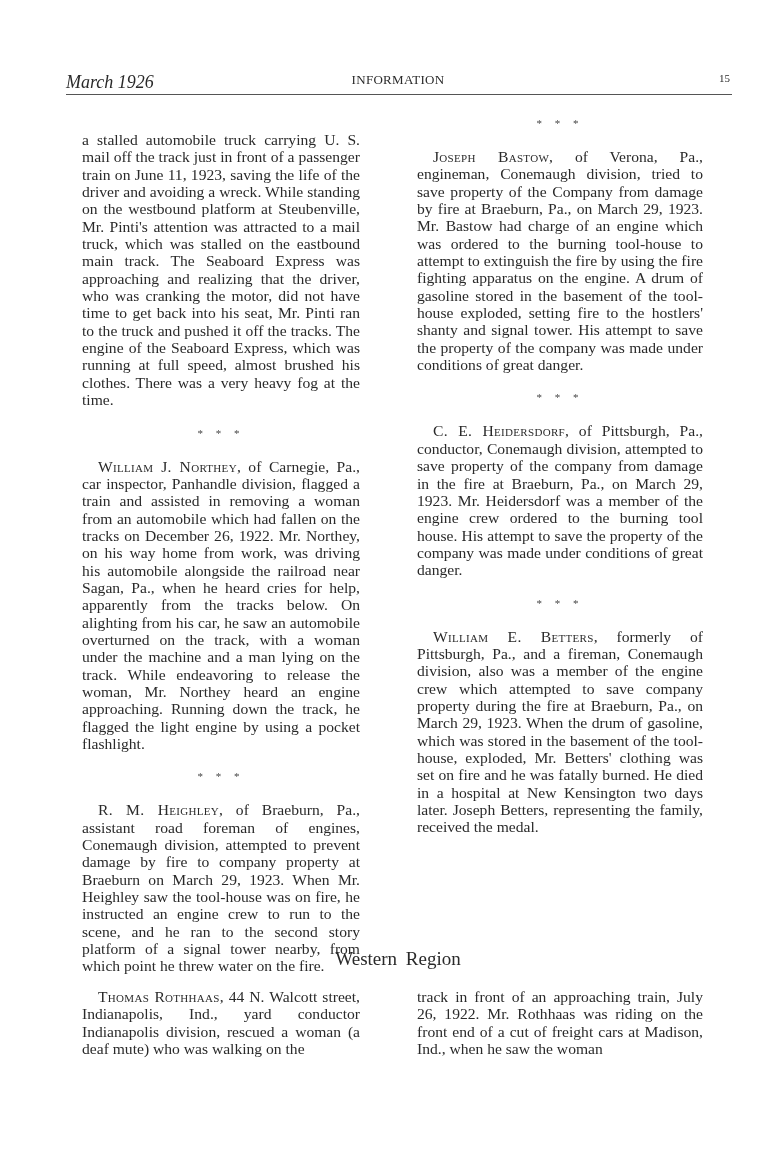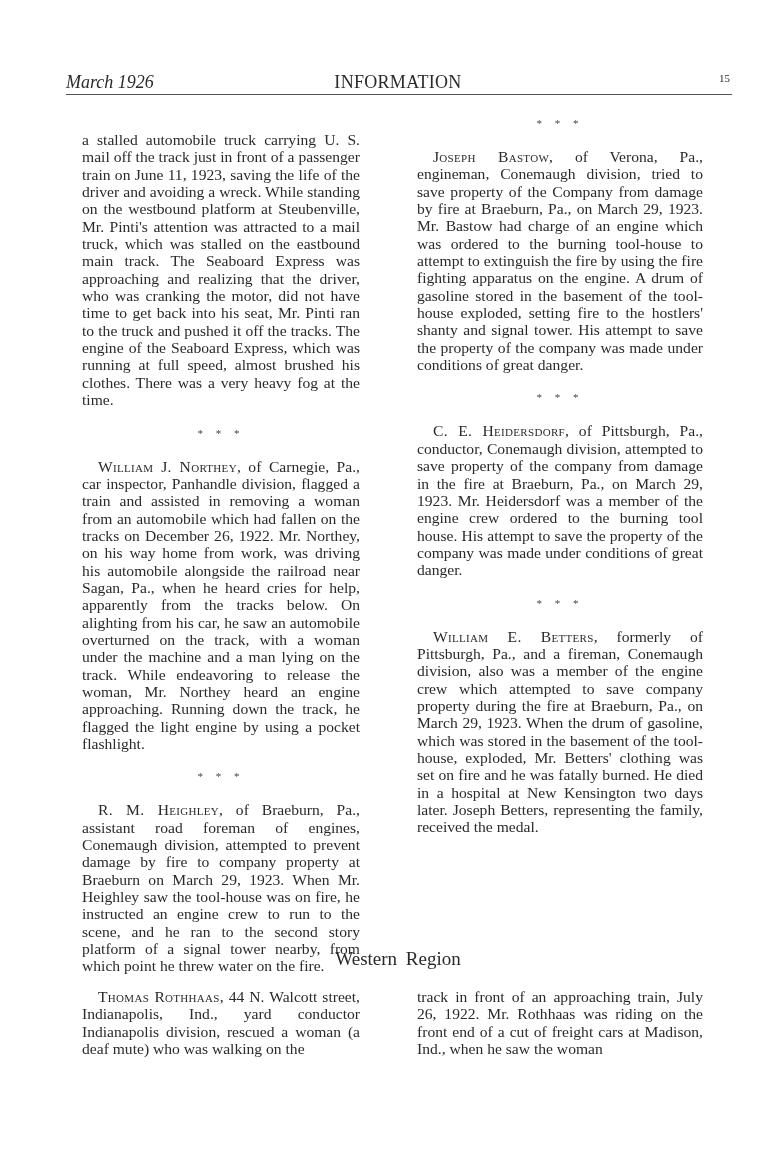--- a/index.html
+++ b/index.html
@@ -1,20 +1,20 @@
 <!DOCTYPE html>
 <html><head>
 <meta charset="utf-8">
 <style>
   html, body { margin: 0; padding: 0; background: #ffffff; }
   body { width: 763px; height: 1151px; position: relative; overflow: hidden;
          font-family: "Liberation Serif", "DejaVu Serif", serif; color: #2a2a2a; }
   .header { position: absolute; left: 66px; top: 72px; width: 664px; height: 22px; }
   .header .date { position: absolute; left: 0; top: 0; font-style: italic; font-size: 18px; }
-  .header .title { position: absolute; left: 0; right: 0; top: 0; text-align: center; font-size: 18px; letter-spacing: 0.3px; }
+  .header .title { position: absolute; left: 0; right: 0; top: 0; text-align: center; font-size: 13px; letter-spacing: 0.3px; }
   .header .page { position: absolute; right: 0; top: 0; font-size: 11px; }
   .rule { position: absolute; left: 66px; top: 94px; width: 666px; height: 1px; background: #555; }
   .col { position: absolute; font-size: 15.6px; line-height: 17.35px; text-align: justify; }
   .col-left { left: 66px; top: 115px; width: 310px; }
   .col-right { left: 401px; top: 115px; width: 318px; }
   .col p { margin: 16px; hyphens: manual; }
   .col p.indent { text-indent: 16px; }
   .stars { text-align: center; font-size: 11px; line-height: 17px; height: 17px; letter-spacing: 5px; color: #444; }
   .sc { font-variant: small-caps; letter-spacing: 0.3px; }
   .section-title { position: absolute; left: 66px; top: 948px; width: 664px; text-align: center;

